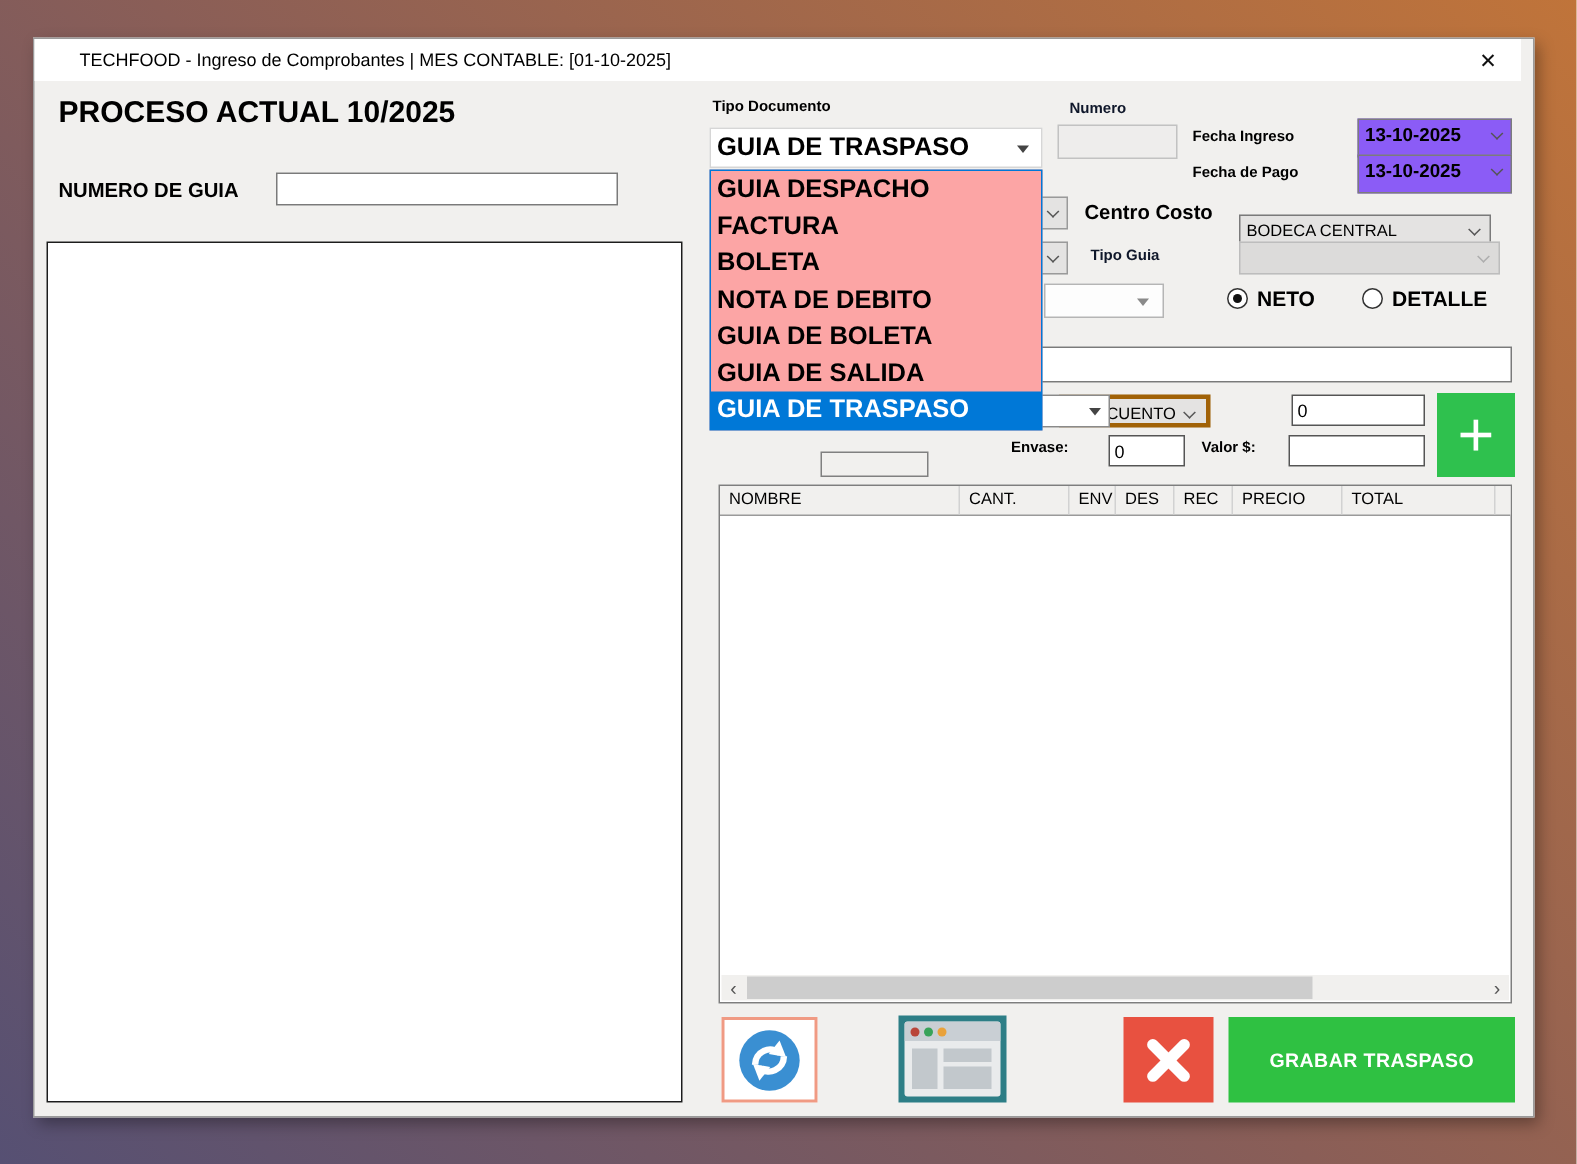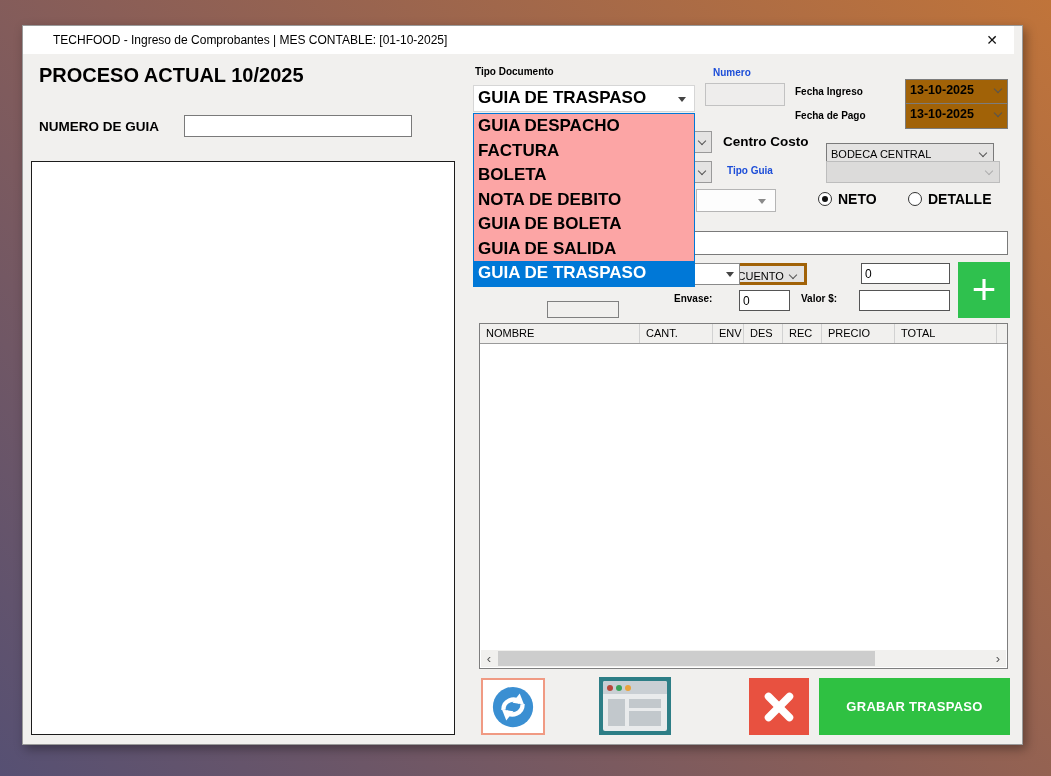--- a/index.html
+++ b/index.html
@@ -7,40 +7,40 @@
   body { font-family:"Liberation Sans","DejaVu Sans",sans-serif;
          background:linear-gradient(45deg,#565073 0%,#8a5e57 48%,#c0743a 100%); }
   #win { position:absolute; left:22px; top:25px; width:1001px; height:720px;
          background:#f1f0ee; border:1px solid #9a9a9a; box-shadow:3px 4px 10px rgba(0,0,0,.35); }
   .titlebar { position:absolute; left:0; top:0; right:8px; height:28px; background:#fff; }
   .title { position:absolute; left:30px; top:7px; font-size:12px; color:#000; white-space:nowrap; }
   .closebtn { position:absolute; right:10px; top:3px; width:24px; height:22px; text-align:center;
               font-size:14px; line-height:22px; color:#111; cursor:pointer; }
   .abs { position:absolute; }
   .blabel { font-weight:bold; font-size:10px; color:#000; white-space:nowrap; }
-  .gray { color:#1d4ed8; }
+  .gray { color:#0f172a; }
   #proceso { left:16px; top:38px; font-size:20px; font-weight:bold; }
   #lbl-numero-guia { left:16px; top:93px; font-size:13.5px; }
   #inp-numero-guia { left:161px; top:89px; width:228px; height:22px; border:1px solid #7a7a7a; background:#fff; font-size:13px; padding:0 3px; }
   #listbox { left:8px; top:135px; width:424px; height:574px; background:#fff; border:1px solid #1c1c1c; }
 
   #lbl-tipodoc { left:452px; top:40px; }
   #combo-main { left:450px; top:59px; width:222px; height:27px; background:#fff; border:1px solid #d6d6d6; }
   #combo-main .ctext { position:absolute; left:4px; top:2px; font-size:17px; font-weight:bold; white-space:nowrap; }
   .tri { width:0; height:0; border-left:4px solid transparent; border-right:4px solid transparent; border-top:5px solid #444; }
   #combo-main .tri { position:absolute; right:8px; top:11px; }
   #dropdown { left:450px; top:87px; width:222px; background:#fca5a5; border:1px solid #0078d7; z-index:20; }
   .opt { height:24.5px; line-height:24.5px; padding-left:4px; font-size:17px; font-weight:bold; white-space:nowrap; color:#000; }
   .opt.sel { background:#0078d7; color:#fff; }
 
   #lbl-numero { left:690px; top:41px; }
   #inp-numero { left:682px; top:57px; width:80px; height:23px; background:#eeedec; border:1px solid #c2c2c2; }
   #lbl-femision { left:772px; top:60px; }
   #lbl-fpago   { left:772px; top:84px; }
-  .dtp { width:103px; height:26px; background:#a16207; border:1px solid #7c7c7c; }
+  .dtp { width:103px; height:26px; background:#8b5cf6; border:1px solid #7c7c7c; }
   #dtp1 { left:882px; top:53px; } #dtp2 { left:882px; top:77px; }
   .dtp .dtext { position:absolute; left:4px; top:3px; font-size:12.5px; font-weight:bold; white-space:nowrap; }
   .chev { position:absolute; width:6px; height:6px; border-right:1.5px solid #555; border-bottom:1.5px solid #555; transform:rotate(45deg); }
   .dtp .chev { right:6px; top:6px; }
 
   .combofrag { background:#e4e3e2; border:1px solid #9a9a9a; z-index:1; }
   #frag1 { left:618px; top:105px; width:71px; height:22px; }
   #frag2 { left:618px; top:135px; width:71px; height:22px; }
   .combofrag .chev { right:6px; top:6px; }
   #lbl-centro { left:700px; top:108px; font-size:13.5px; }

